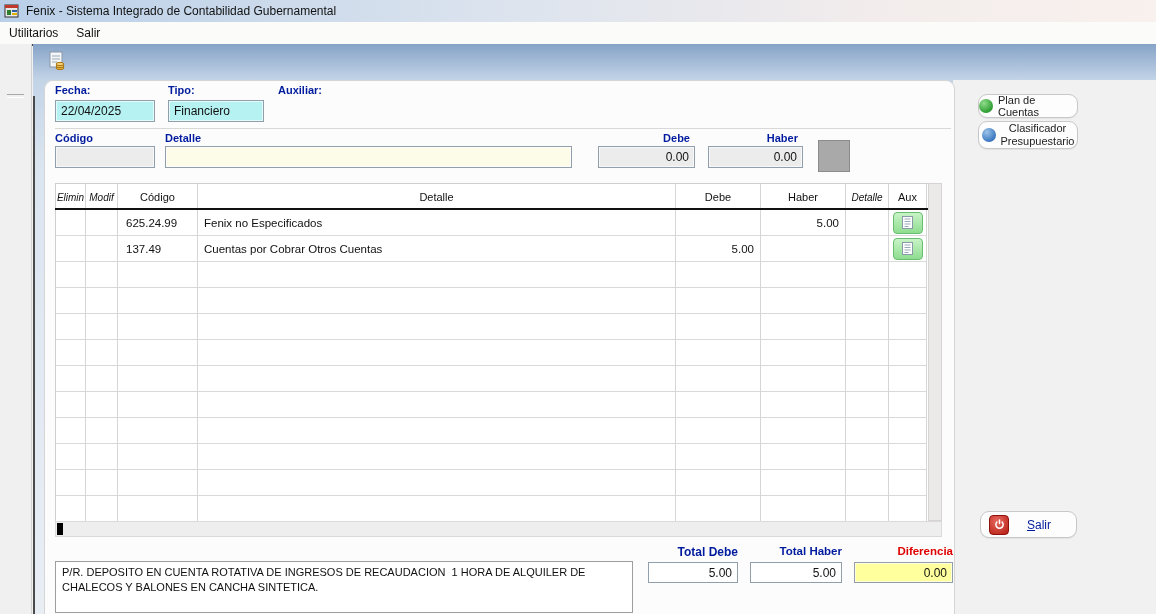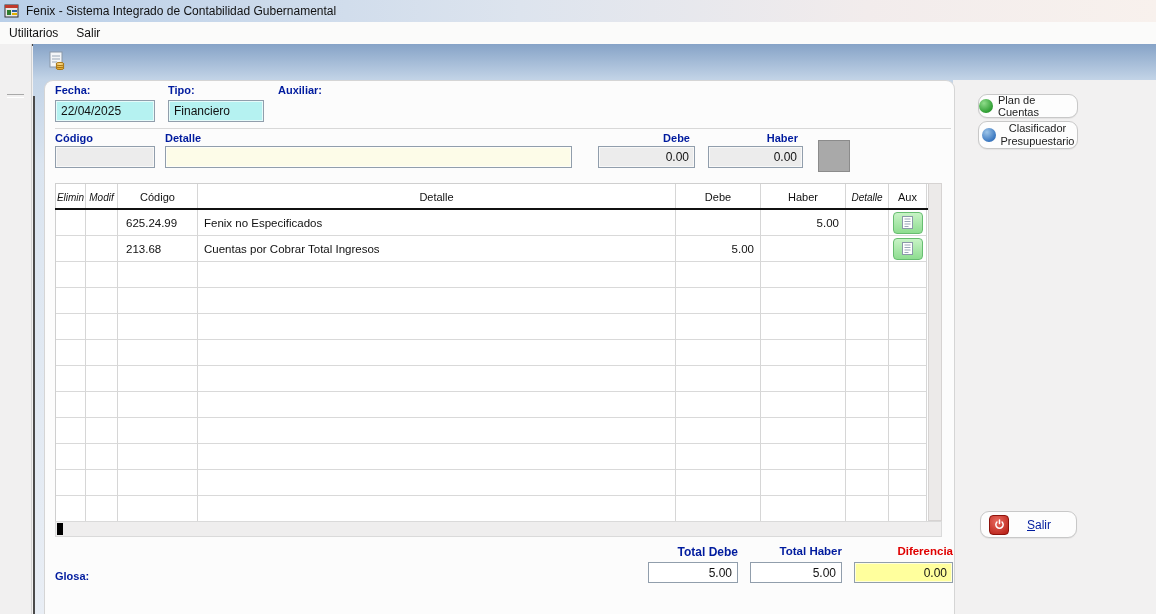--- a/index.html
+++ b/index.html
@@ -186,22 +186,22 @@
             <line x1="2.5" y1="8" x2="8.5" y2="8" stroke="#9aa8b8"></line>
             <line x1="2.5" y1="10.5" x2="6.5" y2="10.5" stroke="#9aa8b8"></line>
           </svg>
         </span>
       </div>
     </div>
 
     <div class="grid-row">
       <div class="c-center"></div>
       <div class="c-center"></div>
-      <div class="c-codigo">213.68</div>
-      <div class="c-detalle">Cuentas por Cobrar Total Ingresos</div>
+      <div class="c-codigo">137.49</div>
+      <div class="c-detalle">Cuentas por Cobrar Otros Cuentas</div>
       <div class="c-num">5.00</div>
       <div class="c-num"></div>
       <div class="c-center"></div>
       <div class="c-center">
         <span class="aux-btn">
           <svg width="11" height="13" viewBox="0 0 11 13">
             <rect x="0.5" y="0.5" width="10" height="12" fill="#fff" stroke="#8a98a8"></rect>
             <line x1="2.5" y1="3" x2="8.5" y2="3" stroke="#9aa8b8"></line>
             <line x1="2.5" y1="5.5" x2="8.5" y2="5.5" stroke="#9aa8b8"></line>
             <line x1="2.5" y1="8" x2="8.5" y2="8" stroke="#9aa8b8"></line>
@@ -422,20 +422,21 @@
     </div>
   </div>
   </div>
   <div class="abs" id="header-underline"></div>
   <div class="abs" id="vscroll"></div>
   <div class="abs" id="hscroll">
     <div id="hscroll-thumb"></div>
   </div>
 
   <div class="abs lbl" style="left:55px;top:570px;">Glosa:</div>
+  <div class="abs" id="glosa-box">P/R. DEPOSITO EN CUENTA ROTATIVA DE INGRESOS DE RECAUDACION  1 HORA DE ALQUILER DE CHALECOS Y BALONES EN CANCHA SINTETICA.</div>
 
   <div class="abs lbl" style="left:648px;top:545px;width:90px;text-align:right;font-size:12px;">Total Debe</div>
   <input class="abs tot-field" style="left: 648px; top: 562px; width: 90px; background: rgb(255, 255, 255);" value="5.00">
 
   <div class="abs lbl" style="left:750px;top:545px;width:92px;text-align:right;font-size:11.5px;">Total Haber</div>
   <input class="abs tot-field" style="left: 750px; top: 562px; width: 92px; background: rgb(255, 255, 255);" value="5.00">
 
   <div class="abs lbl-red" style="left:854px;top:545px;width:99px;text-align:right;font-size:11.5px;">Diferencia</div>
   <input class="abs tot-field" style="left: 854px; top: 562px; width: 99px; background: rgb(255, 255, 157);" value="0.00">
 

